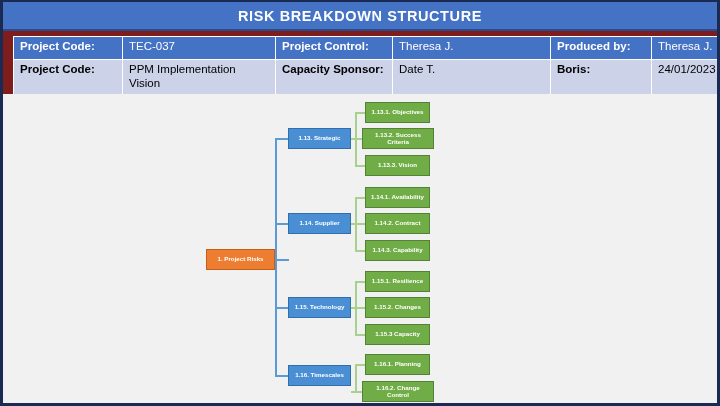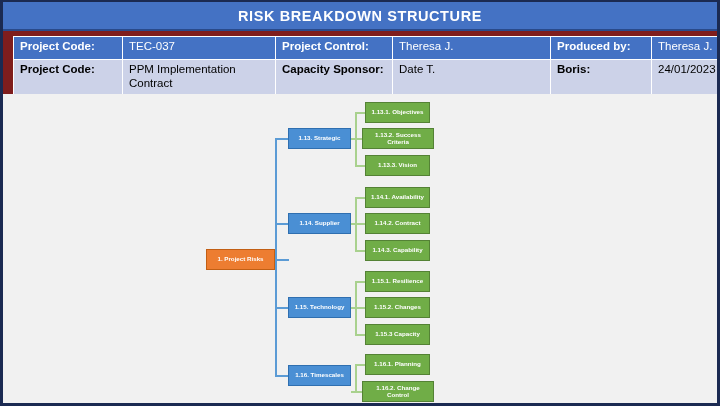--- a/index.html
+++ b/index.html
@@ -144,21 +144,21 @@
         <tr class="row-head">
       <td class="c1">Project Code:</td>
       <td class="c2 val">TEC-037</td>
       <td class="c3">Project Control:</td>
       <td class="c4 val">Theresa J.</td>
       <td class="c5">Produced by:</td>
       <td class="c6 val">Theresa J.</td>
     </tr>
     <tr class="row-body">
       <td class="c1">Project Code:</td>
-      <td class="c2 val">PPM Implementation Contract</td>
+      <td class="c2 val">PPM Implementation Vision</td>
       <td class="c3">Capacity Sponsor:</td>
       <td class="c4 val">Date T.</td>
       <td class="c5">Boris:</td>
       <td class="c6 val">24/01/2023</td>
     </tr>
   </tbody>
     </table>
 
   <div class="canvas">
 

